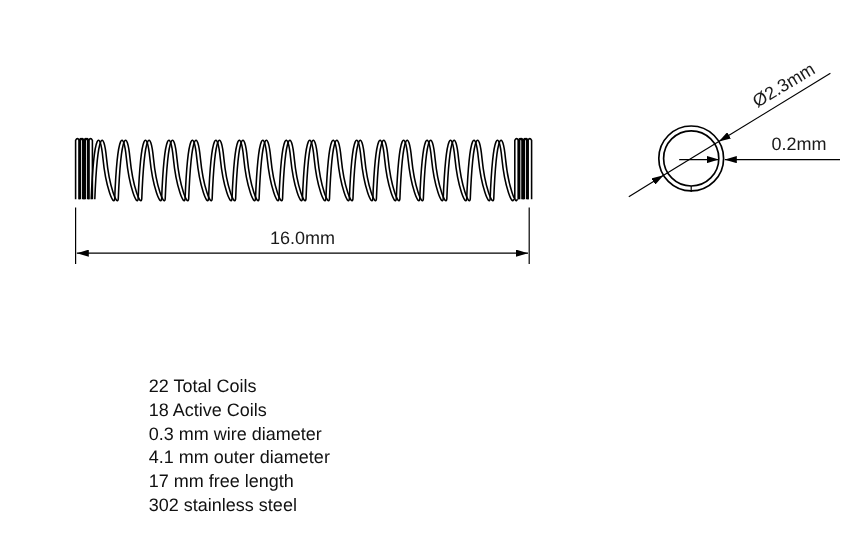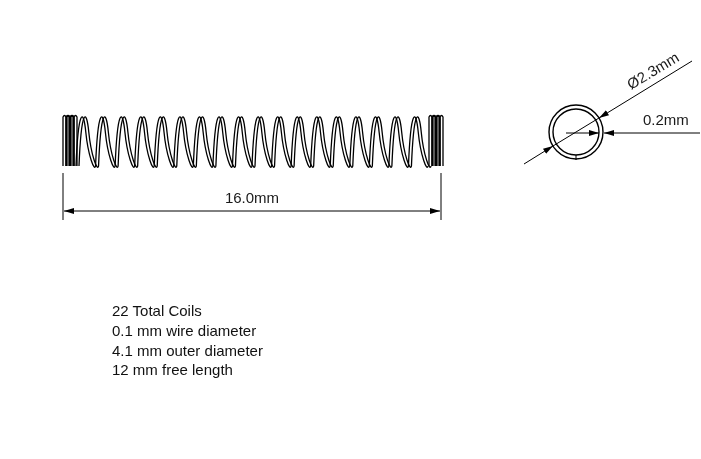--- a/index.html
+++ b/index.html
@@ -1,19 +1,19 @@
 <!DOCTYPE html>
 <html><head>
 <meta charset="utf-8">
 <style>
   html, body { margin: 0; padding: 0; background: #ffffff; }
   body { width: 701px; height: 459px; position: relative; overflow: hidden; font-family: "Liberation Sans", sans-serif; }
   svg.drawing { position: absolute; left: 0; top: 0; }
   .dim-text { font-family: "Liberation Sans", sans-serif; font-size: 15px; fill: #1a1a1a; }
-  .specs { position: absolute; left: 112px; top: 301px; margin: 0; padding: 0; list-style: none; }
+  .specs { position: absolute; left: 112px; top: 301px; margin: 12px; padding: 0; list-style: none; }
   .specs li { font-size: 15px; line-height: 19.8px; color: #111; white-space: nowrap; }
 </style>
 </head>
 <body>
 
 <svg class="drawing" width="701" height="459" viewBox="0 0 701 459" xmlns="http://www.w3.org/2000/svg">
   <defs>
     <marker id="arrow" viewBox="0 0 10 6" refX="10" refY="3" markerWidth="10" markerHeight="6" orient="auto-start-reverse" markerUnits="userSpaceOnUse">
       <path d="M0,0 L10,3 L0,6 z" fill="#000"></path>
     </marker>
@@ -42,16 +42,18 @@
 
     <line x1="566" y1="133" x2="599" y2="133" stroke-width="1" marker-end="url(#arrow)"></line>
     <line x1="700" y1="133" x2="604" y2="133" stroke-width="1" marker-end="url(#arrow)"></line>
   </g>
   <text class="dim-text" x="0" y="0" transform="translate(631,90) rotate(-31)">Ø2.3mm</text>
   <text class="dim-text" x="643" y="125">0.2mm</text>
 </svg>
 
 <ul class="specs">
   <li>22 Total Coils</li>
-  <li>0.1 mm wire diameter</li>
+  <li>18 Active Coils</li>
+  <li>0.3 mm wire diameter</li>
   <li>4.1 mm outer diameter</li>
-  <li>12 mm free length</li>
+  <li>17 mm free length</li>
+  <li>302 stainless steel</li>
 </ul>
 
 </body></html>

